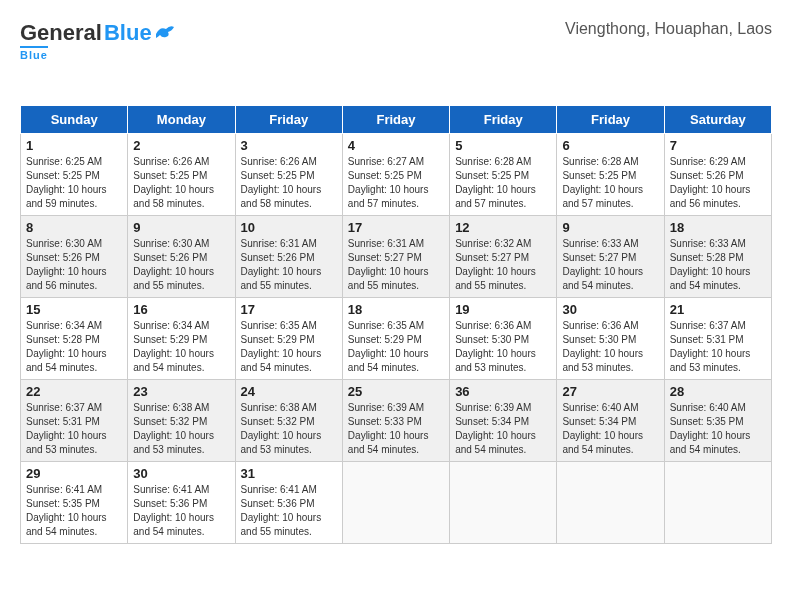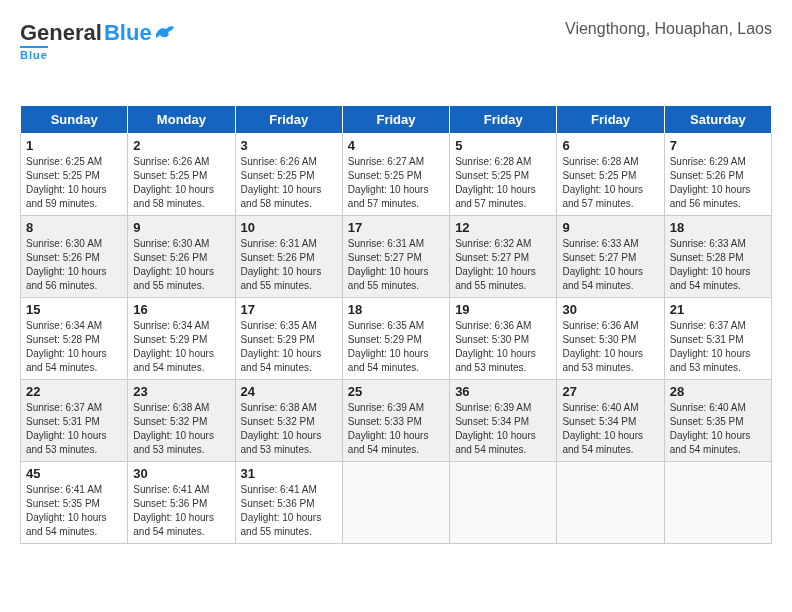--- a/index.html
+++ b/index.html
@@ -237,21 +237,21 @@
           <span class="day-num">27</span>
           <div class="day-info">Sunrise: 6:40 AM<br>Sunset: 5:34 PM<br>Daylight: 10 hours and 54 minutes.</div>
         </td>
         <td>
           <span class="day-num">28</span>
           <div class="day-info">Sunrise: 6:40 AM<br>Sunset: 5:35 PM<br>Daylight: 10 hours and 54 minutes.</div>
         </td>
       </tr>
       <tr class="week-row">
         <td>
-          <span class="day-num">45</span>
+          <span class="day-num">29</span>
           <div class="day-info">Sunrise: 6:41 AM<br>Sunset: 5:35 PM<br>Daylight: 10 hours and 54 minutes.</div>
         </td>
         <td>
           <span class="day-num">30</span>
           <div class="day-info">Sunrise: 6:41 AM<br>Sunset: 5:36 PM<br>Daylight: 10 hours and 54 minutes.</div>
         </td>
         <td>
           <span class="day-num">31</span>
           <div class="day-info">Sunrise: 6:41 AM<br>Sunset: 5:36 PM<br>Daylight: 10 hours and 55 minutes.</div>
         </td>

